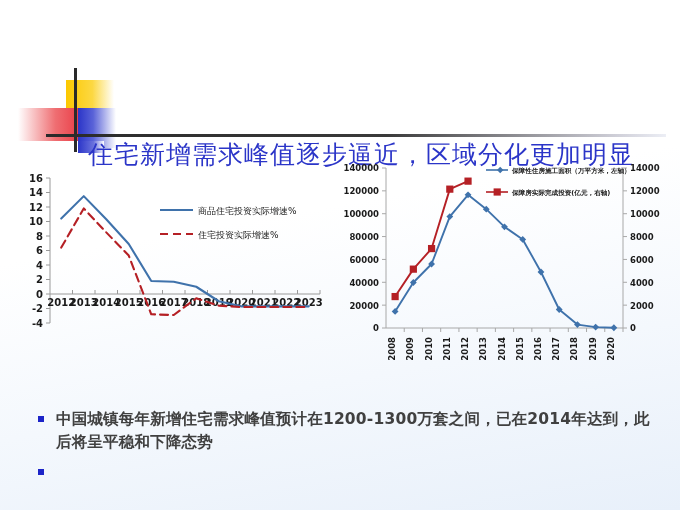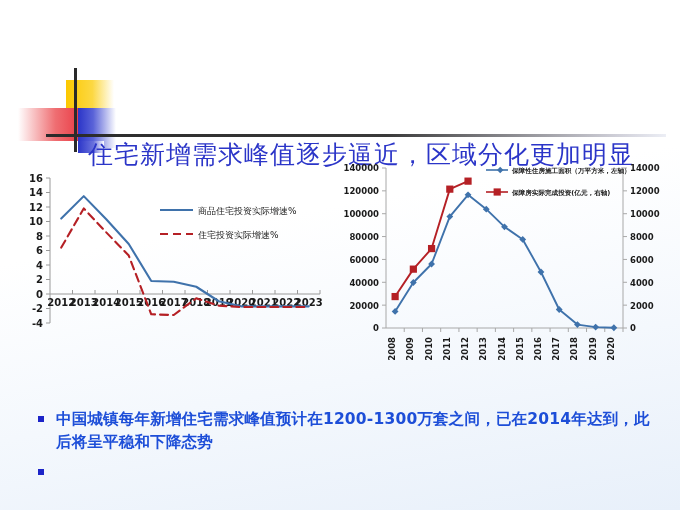--- a/index.html
+++ b/index.html
@@ -38,21 +38,21 @@
   .chart-left{left:8px;top:168px;}
   .chart-right{left:328px;top:150px;}
 
   text{font-family:"DejaVu Sans","Liberation Sans",sans-serif;}
   .ax{font-size:10px;fill:#1a1a1a;font-weight:bold;}
   .ax-s{font-size:8.5px;fill:#1a1a1a;font-weight:bold;}
   .lg{font-size:9px;fill:#1a1a1a;}
   .lg-s{font-size:6.6px;fill:#1a1a1a;font-weight:bold;}
 
   
-  .bullets{position:absolute;left:38px;top:408px;width:620px;color:#1d4ed8;}
+  .bullets{position:absolute;left:38px;top:408px;width:620px;color:#404040;}
   .bl{display:flex;align-items:flex-start;margin-bottom:7px;}
   .bullet-mark{width:6px;height:6px;background:#1c24c8;margin:8px 12px 0 0;flex:0 0 auto;}
   .bl-text{font-size:15.5px;line-height:23px;font-weight:bold;letter-spacing:.2px;}
 </style>
 </head>
 <body>
 
 <div id="slide">
 
   <div class="header">

